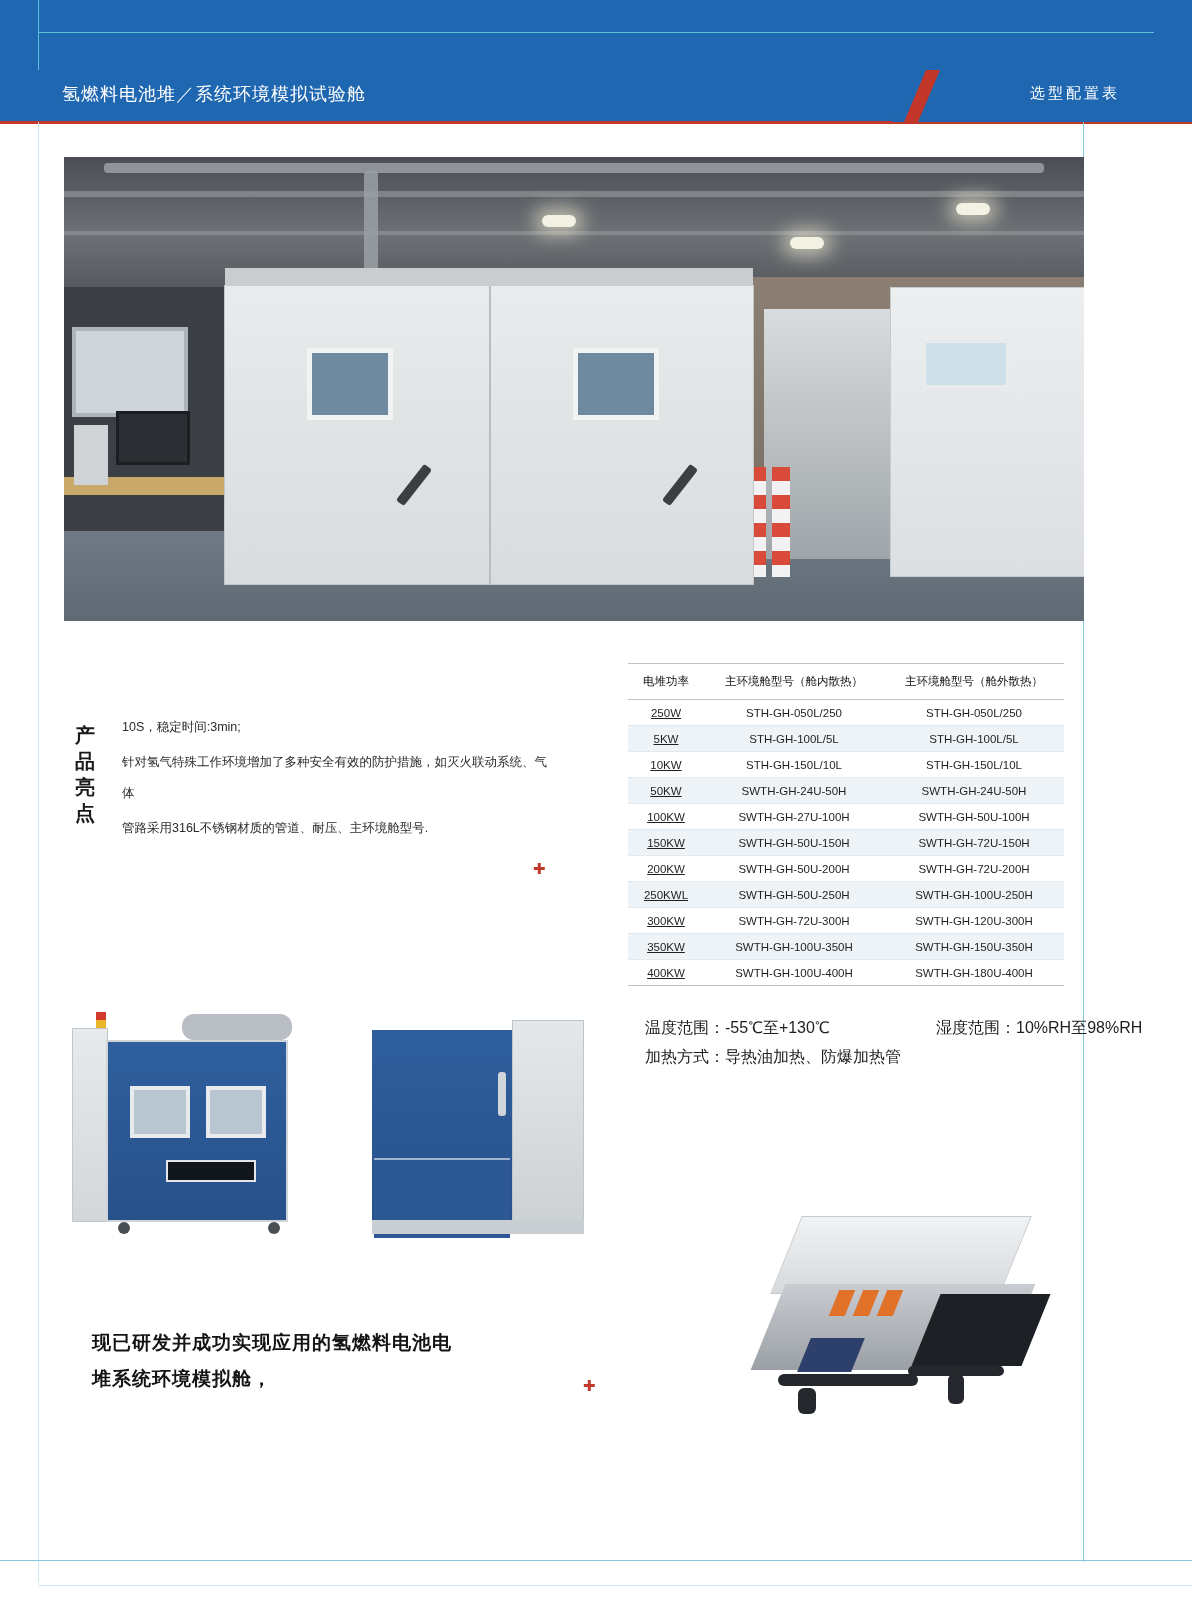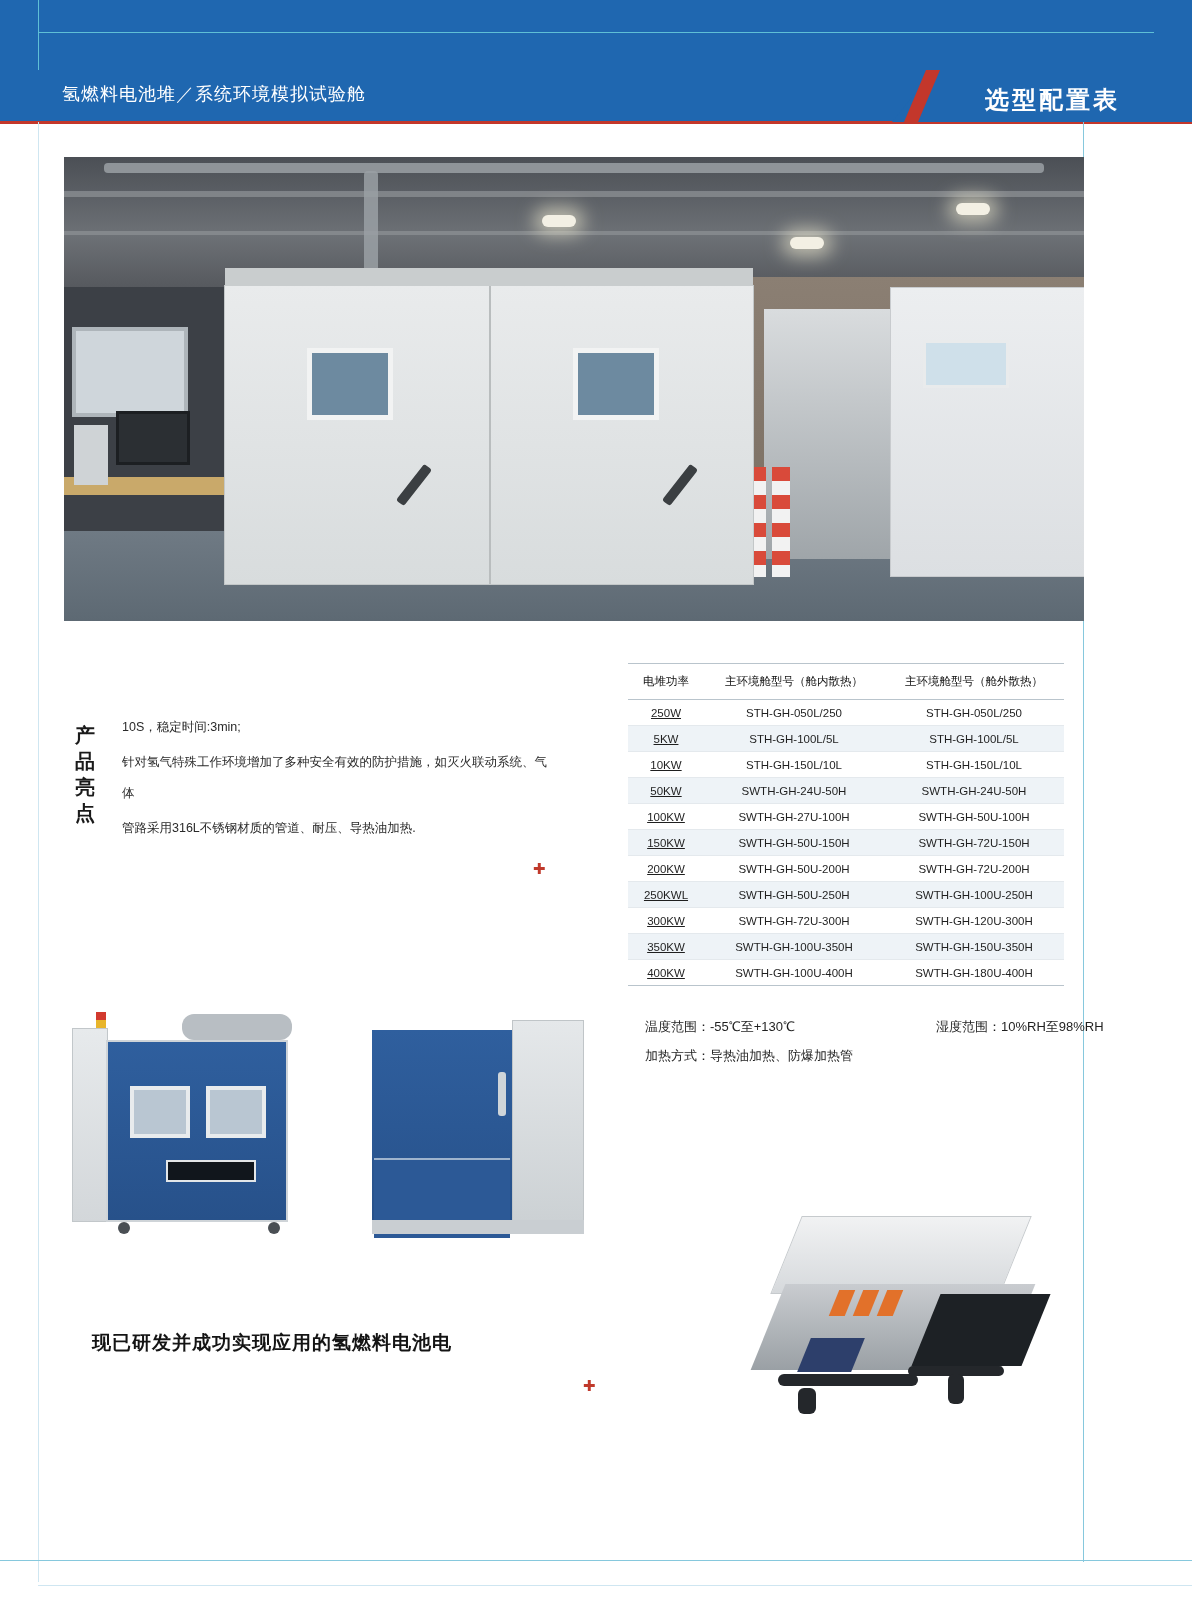--- a/index.html
+++ b/index.html
@@ -46,21 +46,21 @@
     background:#1f67b0;
     clip-path: polygon(42px 0, 300px 0, 300px 52px, 0px 52px);
   }
   .chip-slash {
     position:absolute; right:252px; top:70px; width:36px; height:52px;
     background:#c3372b;
     clip-path: polygon(22px 0, 36px 0, 14px 52px, 0 52px);
   }
   .chip-text {
     position:absolute; right:72px; top:84px;
-    color:#ffffff; font-size:24px; font-weight:bold; letter-spacing:3px;
+    color:#ffffff; font-size:15px; font-weight:normal; letter-spacing:3px;
     white-space:nowrap;
   }
 
   
   .right-rule {
     position:absolute; left:1083px; top:122px; width:1px; height:1440px;
     background:#86c8dd;
   }
   .left-rule {
     position:absolute; left:38px; top:122px; width:1px; height:1460px;
@@ -192,21 +192,21 @@
     padding:6.5px 2px; text-align:center;
     border-bottom:1px solid #e4e9ed;
   }
   .tbl tr.alt td { background:#eef3f7; }
   .tbl td.c0 { width:76px;text-decoration:underline; }
   .tbl td.c1 { width:180px; }
   .tbl td.c2 { width:180px; }
   .tbl tr:last-child td { border-bottom:1px solid #b9c4cc; }
 
   .tnote {
-    position:absolute; font-size:13px; color:#1f1f1f;
+    position:absolute; font-size:16px; color:#1f1f1f;
   }
 
   
   .prod1 {
     position:absolute; left:72px; top:1012px; width:230px; height:222px;
     background:#ffffff;
   }
   .prod1 .body {
     position:absolute; left:34px; top:28px; width:182px; height:182px;
     background:linear-gradient(180deg,#2f5f9e 0%, #27518a 100%);
@@ -360,21 +360,21 @@
   <div class="unit2">
     <div class="screen"></div>
   </div>
 </div>
 
 <div class="vert-label">产<br>品<br>亮<br>点</div>
 
 <div class="highlights">
   <p>10S，稳定时间:3min;</p>
   <p>针对氢气特殊工作环境增加了多种安全有效的防护措施，如灭火联动系统、气体</p>
-  <p>管路采用316L不锈钢材质的管道、耐压、导热油加热.</p>
+  <p>管路采用316L不锈钢材质的管道、耐压、主环境舱型号.</p>
 </div>
 
 <div class="mark-red" style="left:533px;top:860px;">✚</div>
 <div class="mark-red" style="left:583px;top:1377px;">✚</div>
 
 <table class="tbl">
   <thead>
     <tr>
       <th>电堆功率</th>
       <th>主环境舱型号（舱内散热）</th>
@@ -475,13 +475,14 @@
   <div class="orange" style="left:144px;top:92px;"></div>
   <div class="blue"></div>
   <div class="hose" style="left:40px;top:176px;width:140px;height:12px;"></div>
   <div class="hose" style="left:170px;top:168px;width:96px;height:10px;"></div>
   <div class="hose" style="left:60px;top:190px;width:18px;height:26px;"></div>
   <div class="hose" style="left:210px;top:176px;width:16px;height:30px;"></div>
 </div>
 
 <div class="caption">
   <div>现已研发并成功实现应用的氢燃料电池电</div>
+  <div>堆系统环境模拟舱，</div>
 </div>
 
 </body></html>

